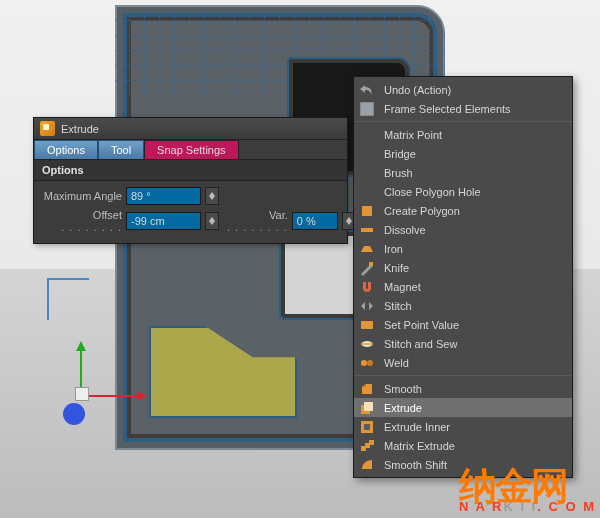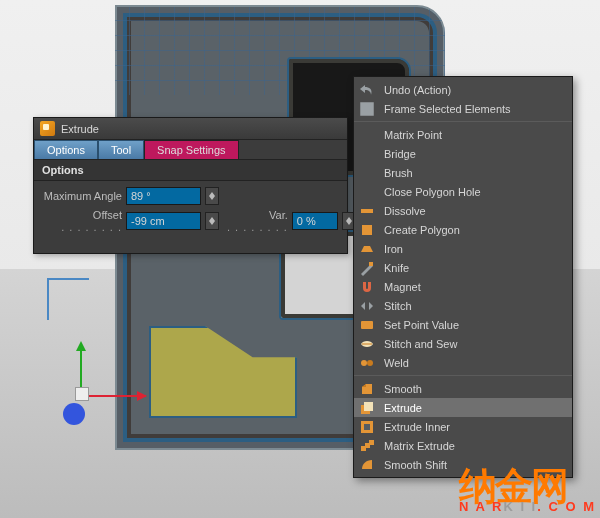--- a/index.html
+++ b/index.html
@@ -27,21 +27,21 @@
 
   
   .attr-panel { position: absolute; left: 33px; top: 117px; width: 315px; background: #3c3c3c; border: 1px solid #1a1a1a; font-size: 11px; color: #c8c8c8; box-shadow: 2px 2px 6px rgba(0,0,0,.3); }
   .attr-title { display: flex; align-items: center; gap: 6px; padding: 3px 6px; background: linear-gradient(#4b4b4b,#3a3a3a); border-bottom: 1px solid #222; color: #d8d8d8; font-size: 11px;}
   .attr-title .ico-extr { width: 15px; height: 15px; background: linear-gradient(135deg,#f5a623,#d07a10); border-radius: 2px; position:relative; }
   .attr-title .ico-extr::after{content:'';position:absolute;left:3px;top:3px;width:6px;height:6px;background:#fff3d0;border-radius:1px;}
   .tab-row { display: flex; gap: 0; background: #3c3c3c; padding: 0; }
   .tab { padding: 3px 12px; font-size: 11px; border: 1px solid #222; border-bottom:none; background: #be185d; color:#ddd; }
   .tab.sel { background: linear-gradient(#6fa0c8,#4a7aa6); color: #fff; border-color:#2a4f6e; }
   .section-head { padding: 4px 8px; background: #343434; color: #e0e0e0; font-weight: bold; font-size: 11px; border-top:1px solid #222; border-bottom:1px solid #222;}
-  .opt-grid { padding: 6px 8px 20px; display: grid; grid-template-columns: 80px 75px 18px 1fr 46px 18px; gap: 4px 4px; align-items: center; }
+  .opt-grid { padding: 6px 8px 10px; display: grid; grid-template-columns: 80px 75px 18px 1fr 46px 18px; gap: 4px 4px; align-items: center; }
   .opt-label { color: #bcbcbc; font-size: 11px; text-align: right; }
   .num-input { background: #0369a1; border: 1px solid #191919; color: #d6d6d6; padding: 2px 4px; font-size: 11px; width: 100%; }
   .spinner { width: 14px; height: 18px; background: #4a4a4a; border:1px solid #222; position:relative; }
   .spinner::before, .spinner::after { content:''; position:absolute; left:3px; border:3px solid transparent; }
   .spinner::before { top:1px; border-bottom:4px solid #bbb; }
   .spinner::after { bottom:1px; border-top:4px solid #bbb; }
   .dots { color:#9a9a9a; font-size:11px; letter-spacing:1px; white-space:nowrap; overflow:hidden; }
 
   
   .ctxmenu { position: absolute; left: 353px; top: 76px; width: 220px; background: #4a4a4a; border: 1px solid #1b1b1b; box-shadow: 3px 3px 8px rgba(0,0,0,.4); font-size: 11px; color: #d6d6d6; padding: 3px 0; }
@@ -146,32 +146,32 @@
       <span class="ctx-icon"></span>
       <span>Brush</span>
     </div>
   <div class="ctx-item">
       <span class="ctx-icon"></span>
       <span>Close Polygon Hole</span>
     </div>
   <div class="ctx-item">
     <span class="ctx-icon">
         <svg viewBox="0 0 16 16">
+          <polygon class="ic-orange" points="3,3 13,3 13,13 3,13"></polygon>
+        </svg>
+      </span>
+    <span>Create Polygon</span>
+  </div>
+  <div class="ctx-item">
+    <span class="ctx-icon">
+        <svg viewBox="0 0 16 16">
           <rect class="ic-orange" x="2" y="6" width="12" height="4"></rect>
         </svg>
       </span>
     <span>Dissolve</span>
-  </div>
-  <div class="ctx-item">
-    <span class="ctx-icon">
-        <svg viewBox="0 0 16 16">
-          <polygon class="ic-orange" points="3,3 13,3 13,13 3,13"></polygon>
-        </svg>
-      </span>
-    <span>Create Polygon</span>
   </div>
   <div class="ctx-item">
     <span class="ctx-icon">
         <svg viewBox="0 0 16 16">
           <path class="ic-orange" d="M2 11h12l-3-6H5z"></path>
         </svg>
       </span>
     <span>Iron</span>
   </div>
   <div class="ctx-item">

